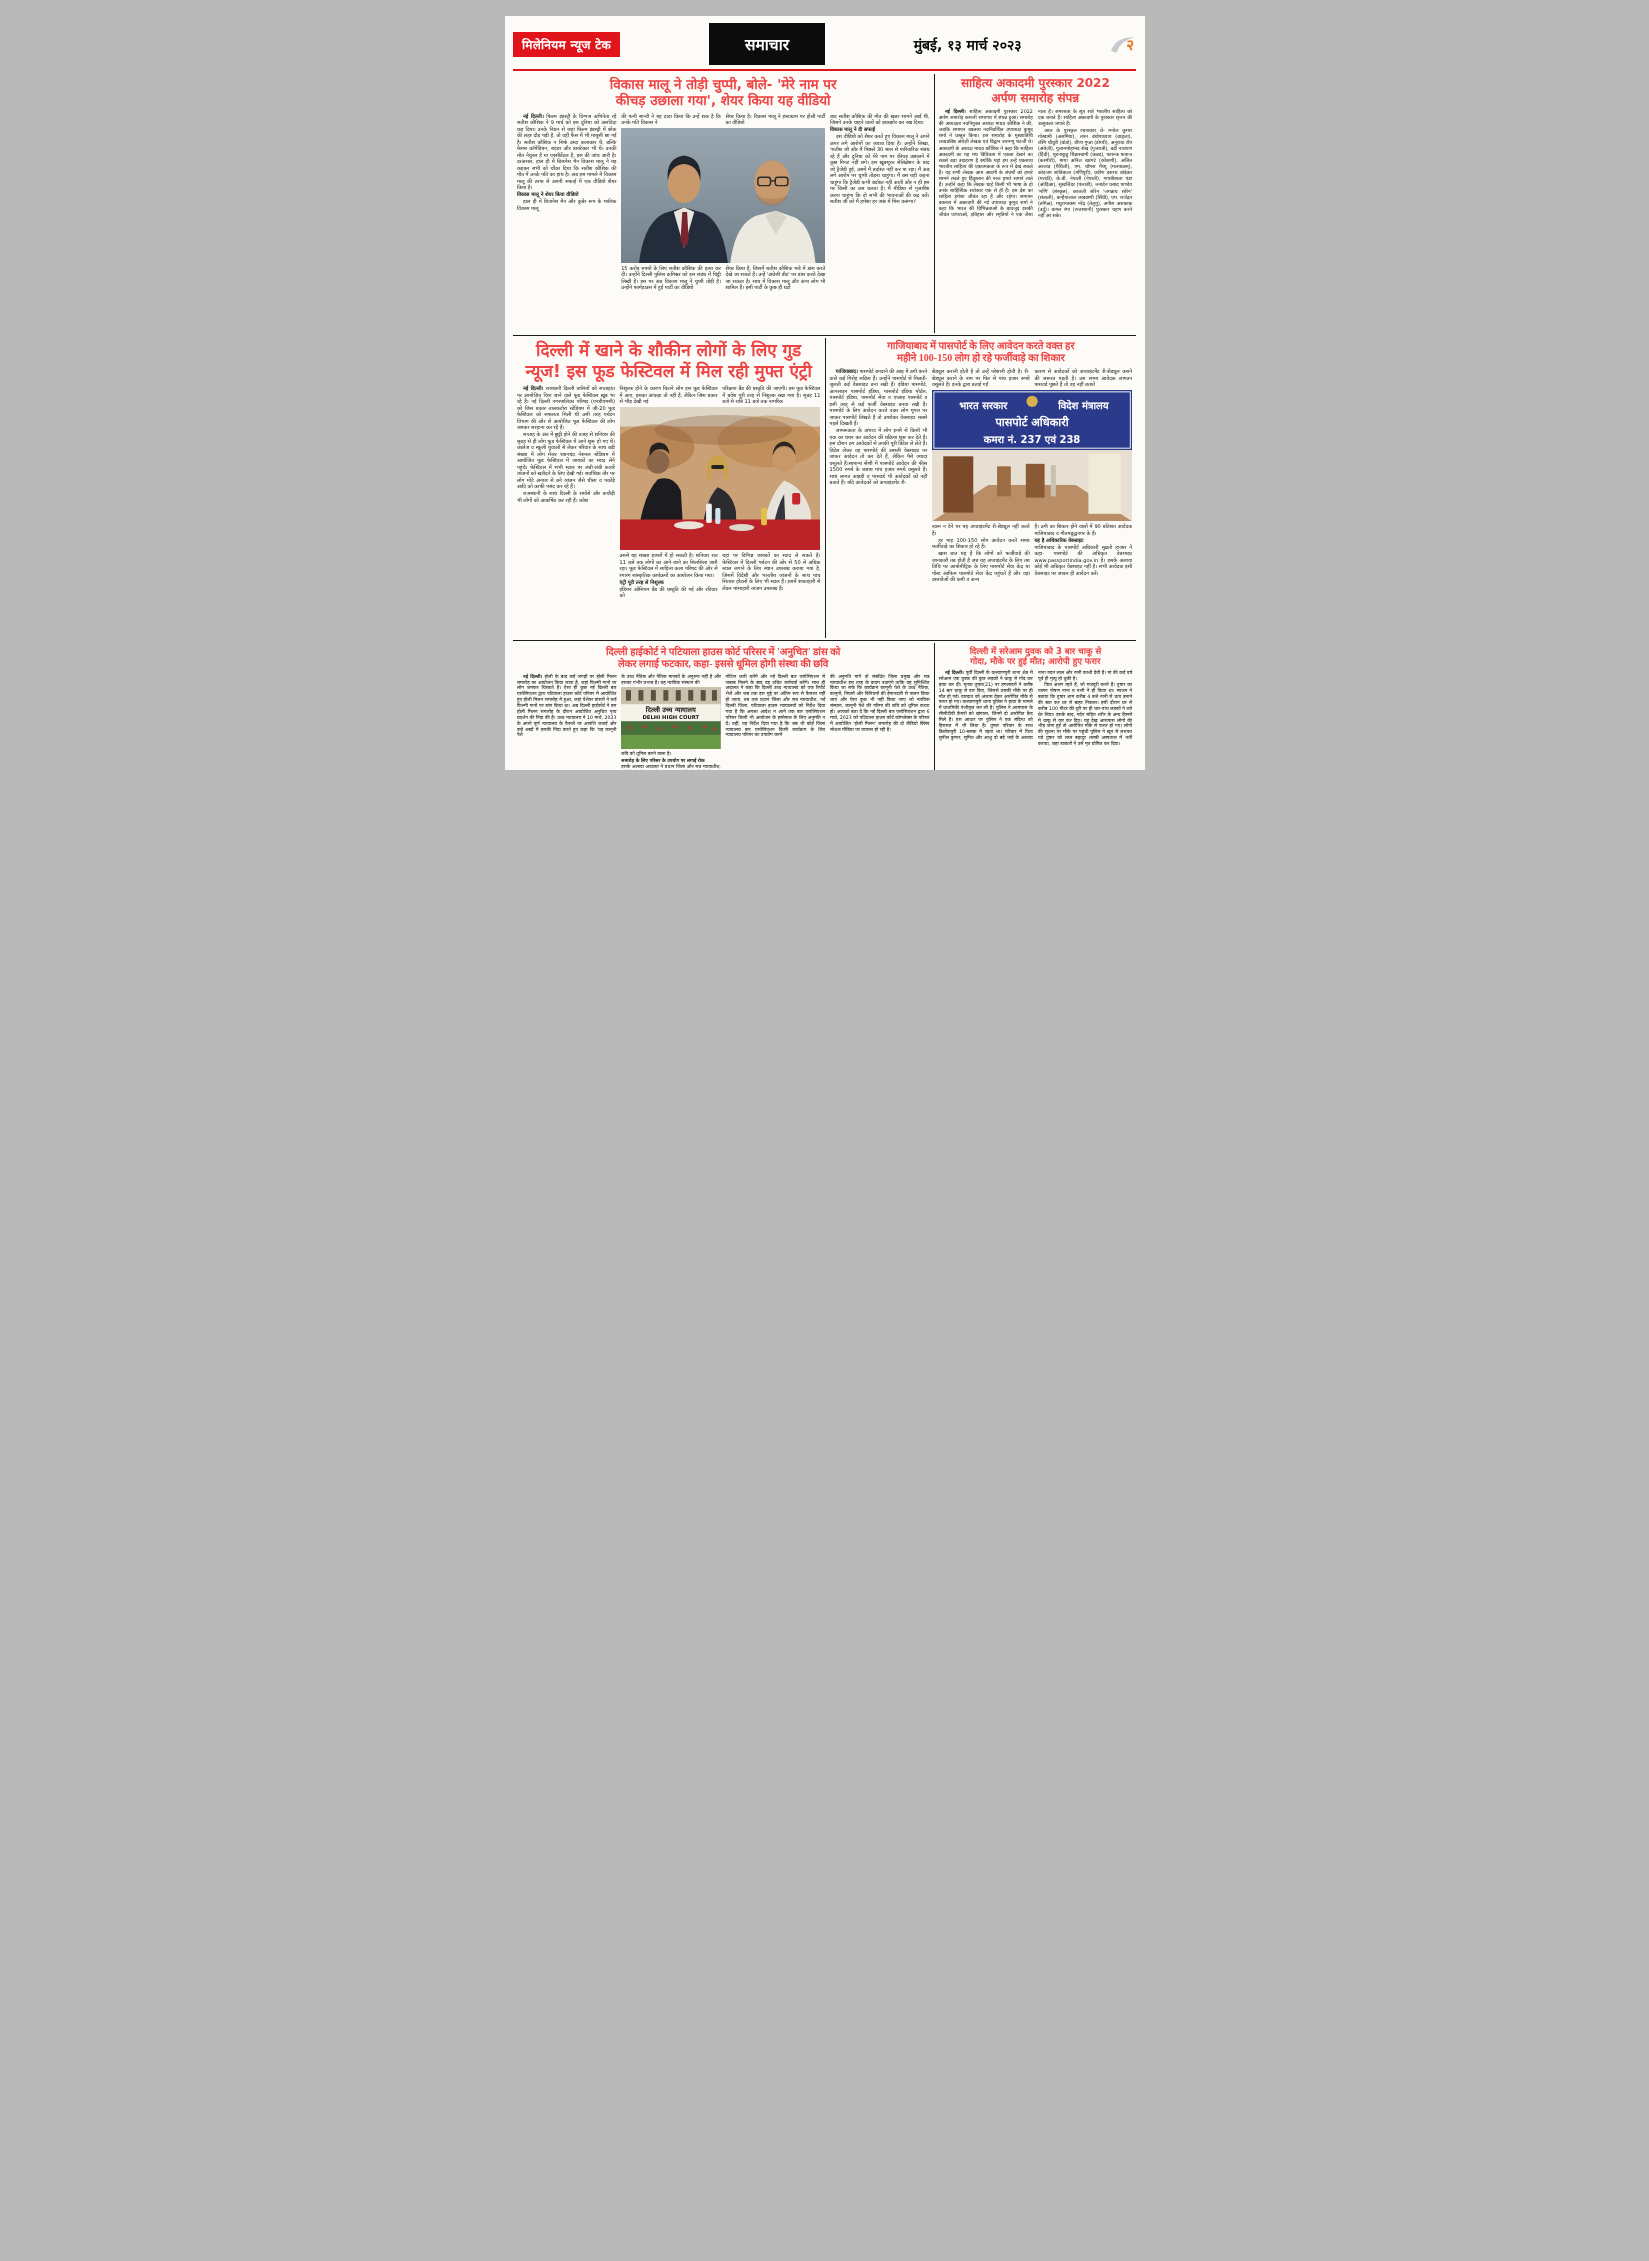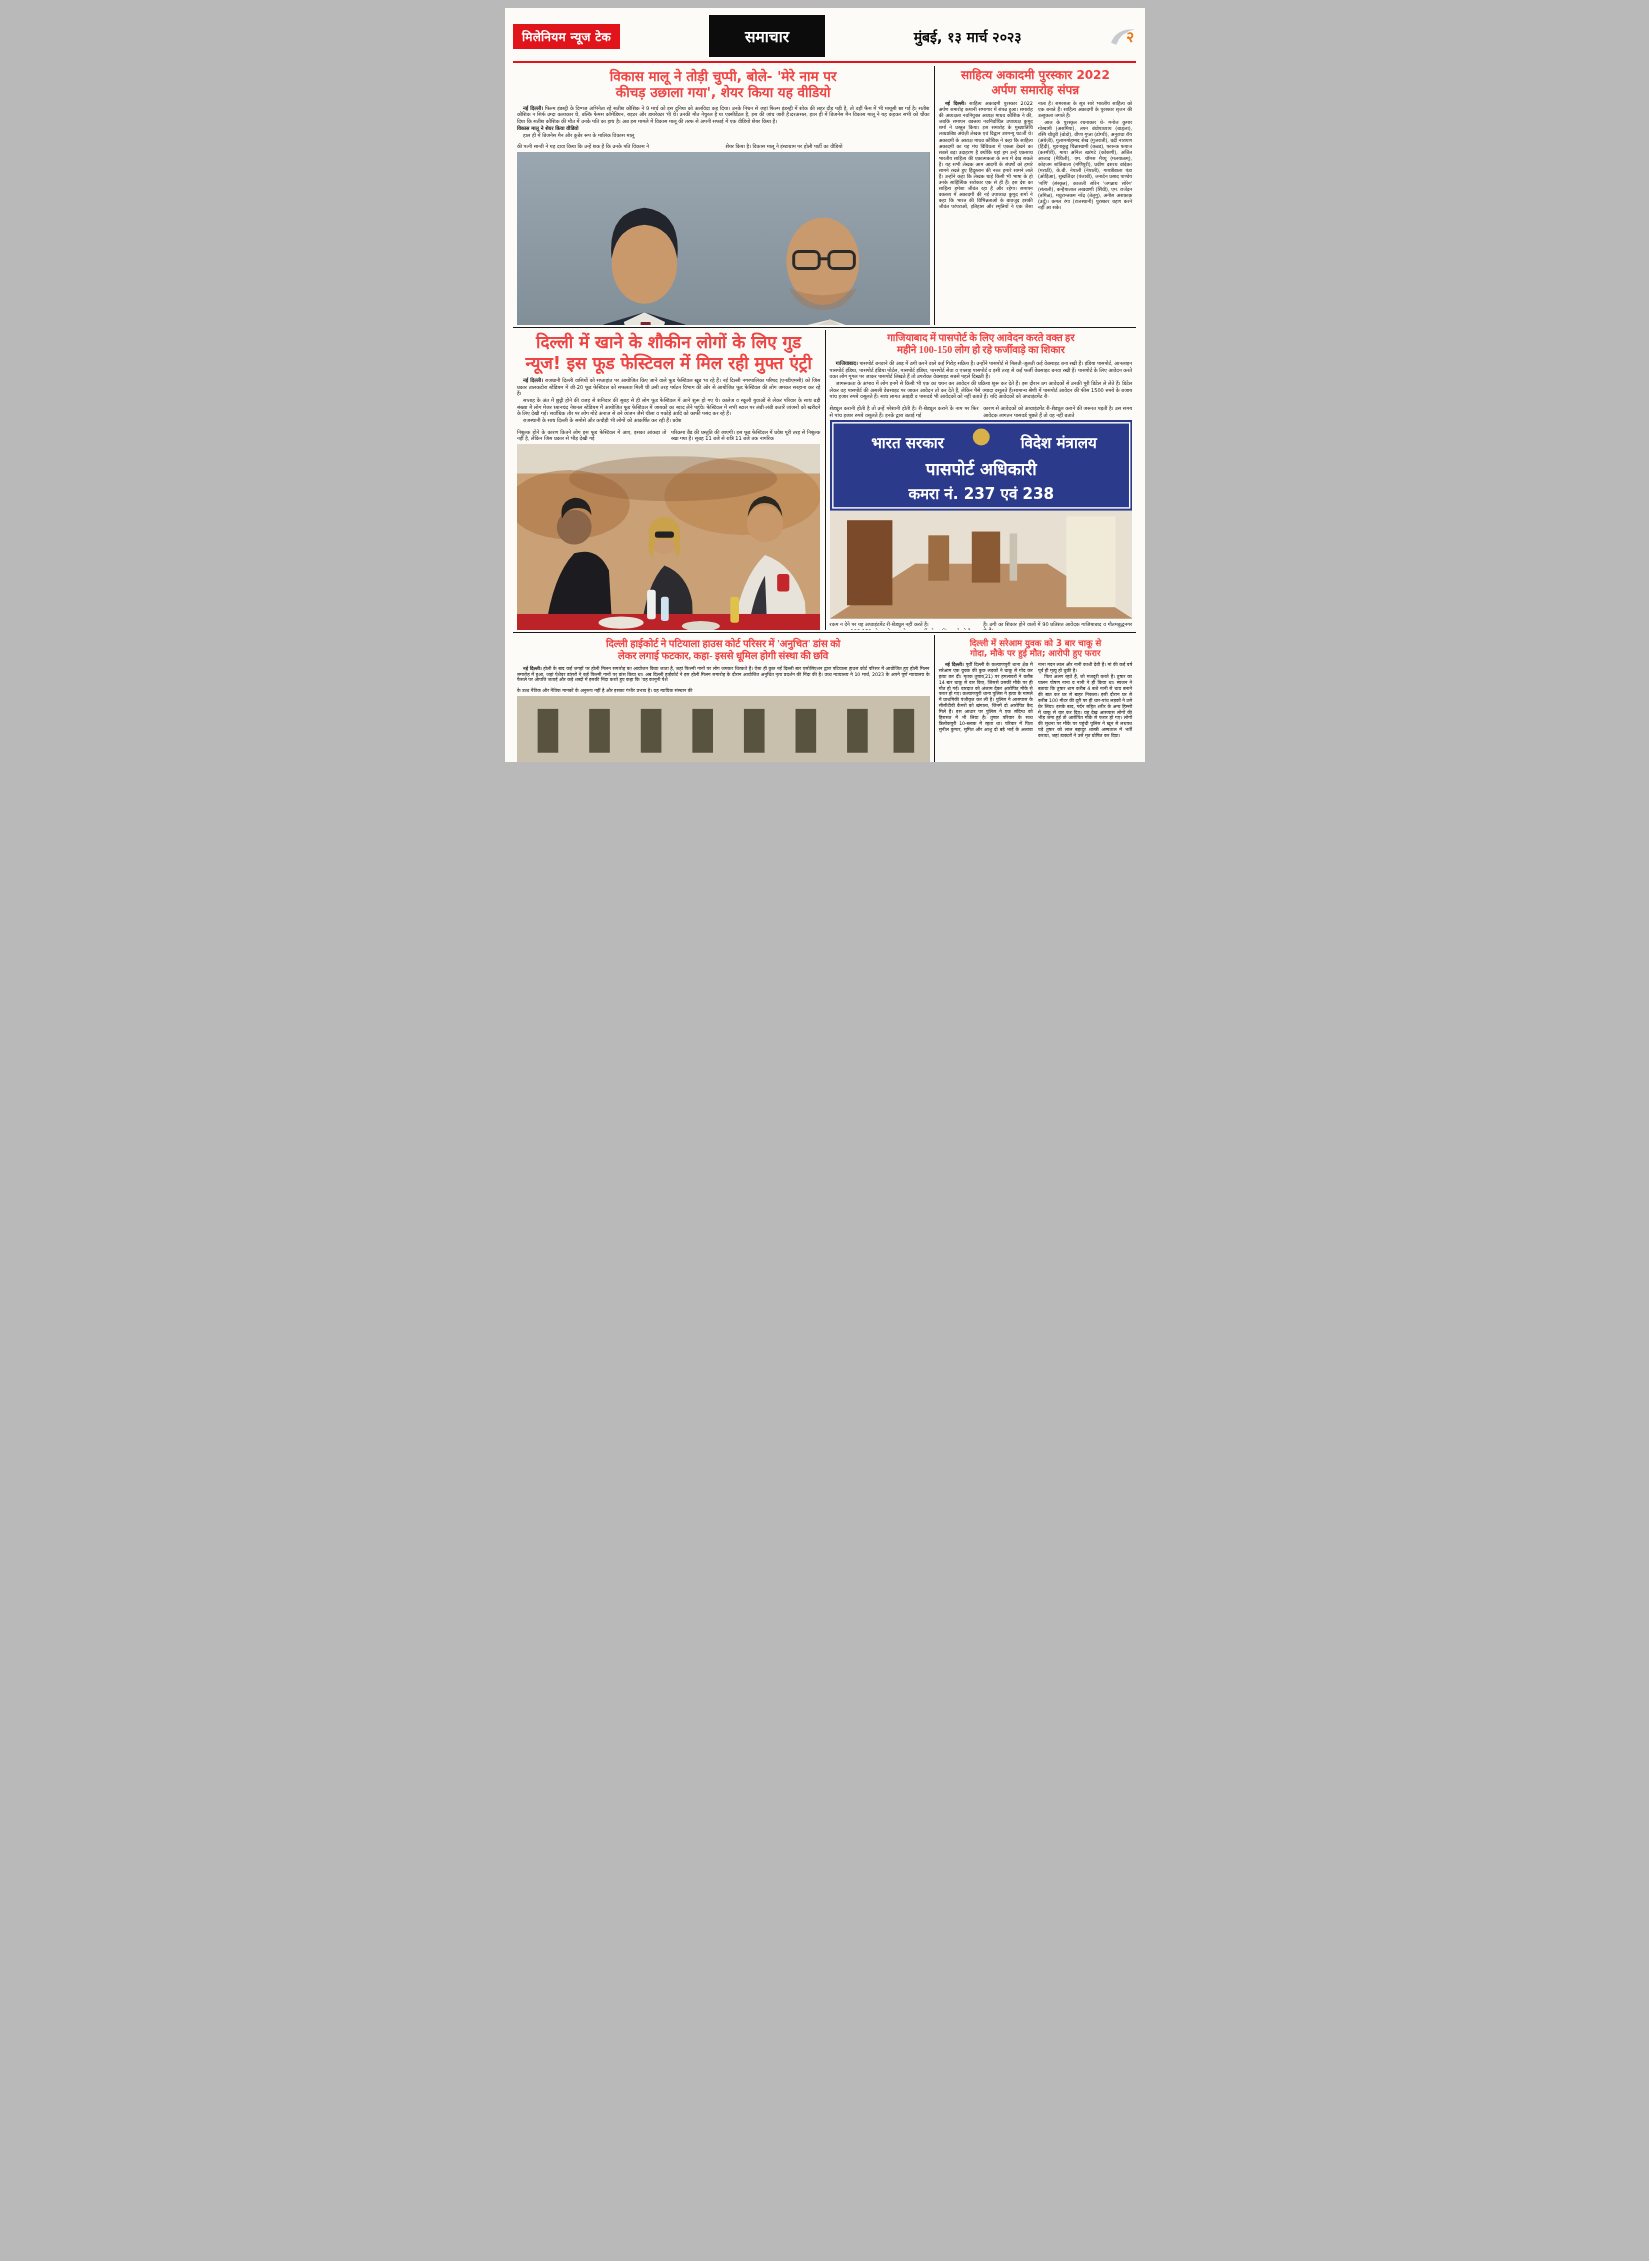--- a/index.html
+++ b/index.html
@@ -1,18 +1,18 @@
 <!DOCTYPE html>
 <html lang="hi" style="font-size:8.3px"><head>
 <meta charset="utf-8">
 <style>
   *{box-sizing:border-box;margin:0;padding:0;}
   html,body{background:#b9b9b9;}
   .page{
-    width:640px;height:754px;margin:8px auto;background:#fcfbf7;color:#111;
+    width:640px;height:754px;margin:16px auto;background:#fcfbf7;color:#111;
     font-family:"DejaVu Sans","Liberation Sans",sans-serif;
     padding:5.2px 8.3px 4.1px;position:relative;overflow:hidden;
   }
   
   .masthead{display:flex;align-items:center;justify-content:space-between;gap:5.2px;padding:2.1px 0 4.1px;}
   .brand-box{background:#e1141b;color:#fff;font-weight:700;font-size:12px;padding:4.1px 9.3px;letter-spacing:0.3px;flex:0 0 auto;}
   .section-box{background:#0c0c0c;color:#fff;font-weight:700;font-size:15.5px;padding:10px 36px;flex:0 0 auto;}
   .edition{font-weight:700;font-size:14px;color:#0a0a0a;white-space:nowrap;}
   .pageno-wrap{position:relative;width:26px;height:22px;flex:0 0 auto;}
   .pageno-wrap svg{position:absolute;left:0;top:0;}
@@ -23,21 +23,21 @@
   .row1{height:259px;} .row2{height:300px;} .row3{height:149px;}
   .hdiv{height:1px;background:#1a1a1a;margin:2.1px 0;}
   .art{overflow:hidden;padding:1px 4.1px 2.1px;}
   .rbord{border-left:1px solid #1a1a1a;}
   .art-vikas{flex:0 0 67.5%;}     .art-sahitya{flex:1;}
   .art-food{flex:0 0 50%;}        .art-passport{flex:1;}
   .art-highcourt{flex:0 0 67.5%;} .art-murder{flex:1;}
   
   .headline{font-weight:700;text-align:center;color:#ef4444;line-height:1.2;margin:1.6px 0 4.1px;}
   .h-xl{font-size:13.5px;} .h-lg{font-size:17px;} .h-lg2{font-size:10px;font-family:Liberation Serif, serif;} .h-md{font-size:12px;} .h-sm{font-size:8.5px;}
-  .body{font-size:5px;line-height:1.3;text-align:justify;color:#151515;flex-direction:column;}
+  .body{font-size:5px;line-height:1.3;text-align:justify;color:#151515;}
   .body-s{font-size:4.8px;line-height:1.27;}
   .body-xs{font-size:4.7px;line-height:1.25;}
   .body p{text-indent:6.2px;margin:0 0 0.5px;}
   .body p.ni{text-indent:0;}
   .subhead{font-weight:700;text-indent:0 !important;margin:1px 0;}
   b.dl{font-weight:700;}
   .cols{display:flex;gap:4.7px;}
   .col{flex:1;min-width:0;}
   .mid{flex:2.05;min-width:0;}
   .twocol{column-count:2;column-gap:5.2px;}

